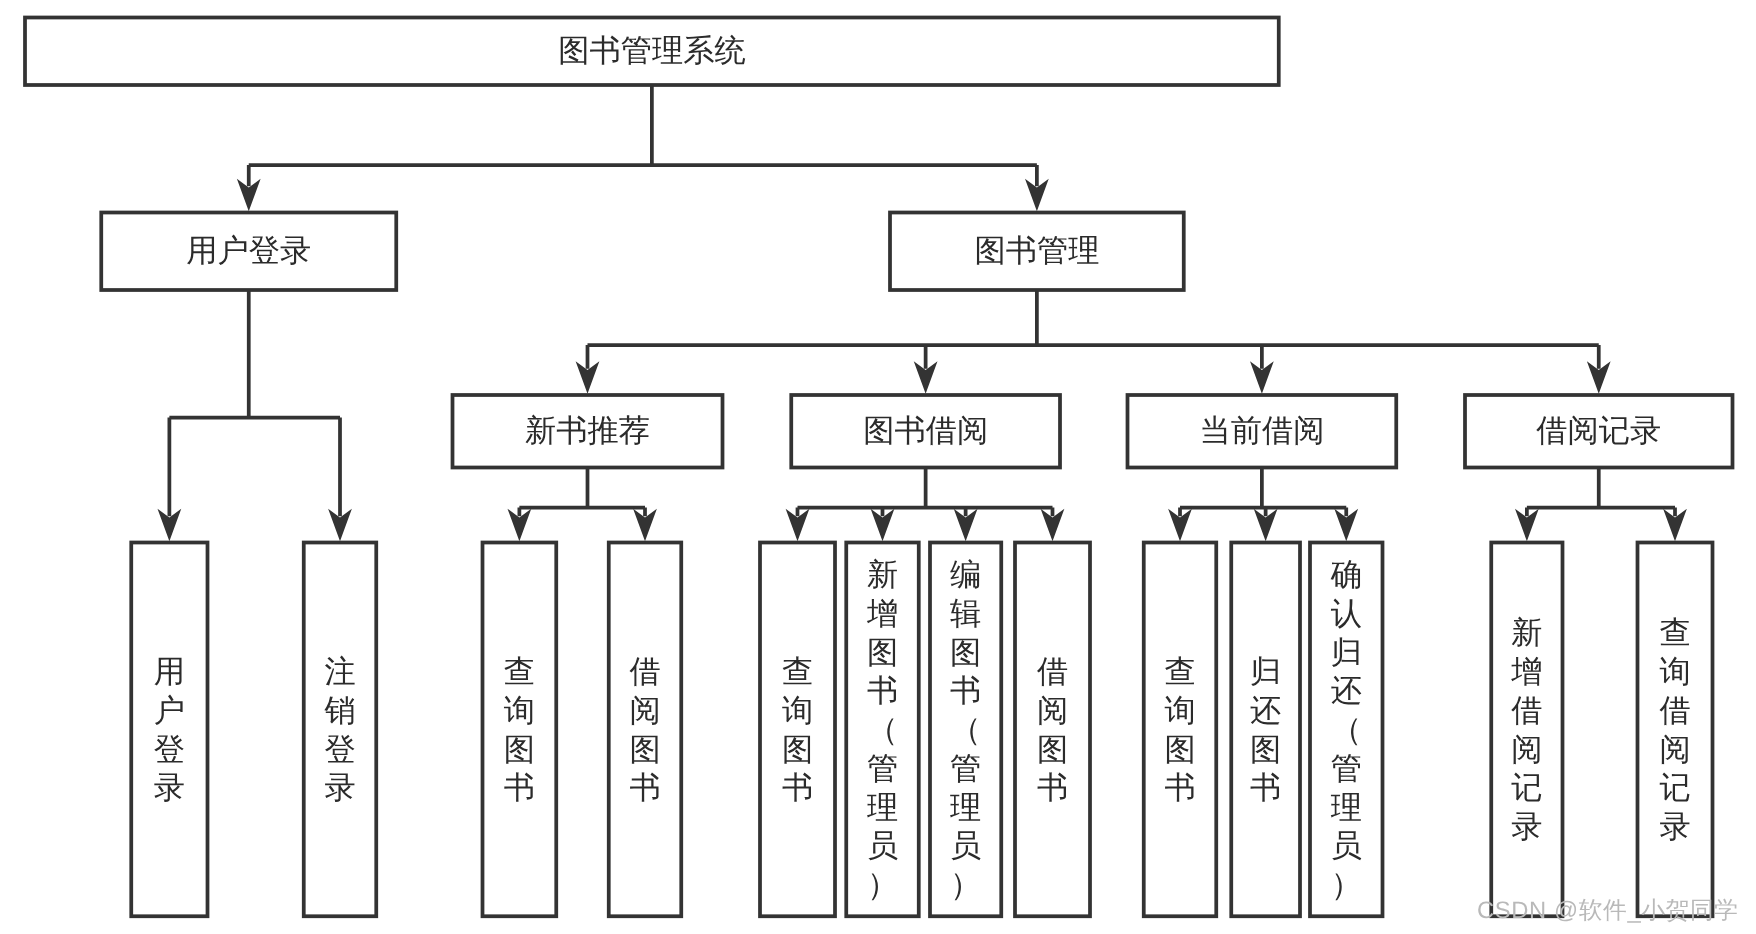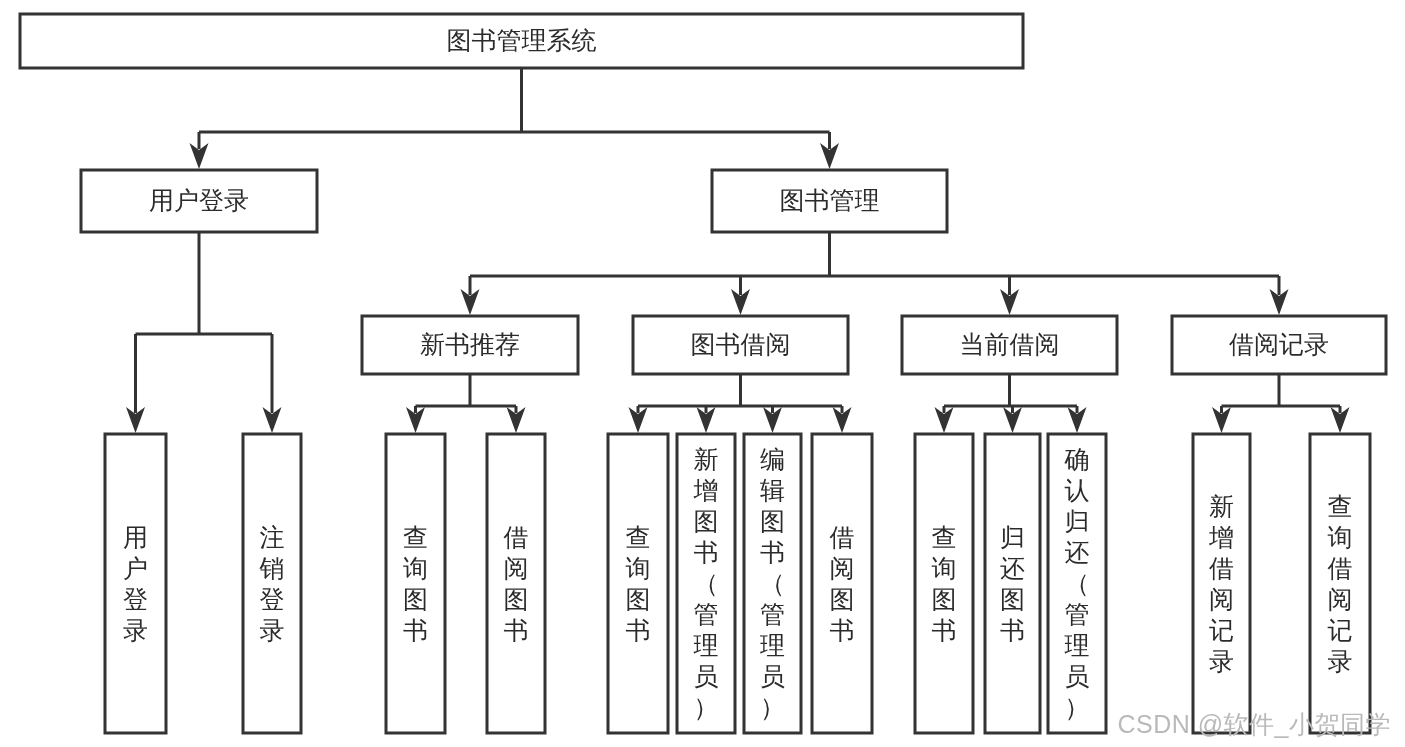--- a/index.html
+++ b/index.html
@@ -54,21 +54,21 @@
     fill: #2b2b2b;
     font-family: "Liberation Sans", "DejaVu Sans", sans-serif;
     font-size: 25px;
     text-anchor: middle;
   }
   .watermark {
     position: absolute;
     right: 14px;
     bottom: 6px;
     color: #b9b9b9;
-    font-size: 25px;
+    font-size: 19px;
     font-family: "Liberation Sans", "DejaVu Sans", sans-serif;
     letter-spacing: 0.5px;
     white-space: nowrap;
     pointer-events: none;
   }
 </style>
 </head>
 <body>
 
 <div id="diagram-root">

